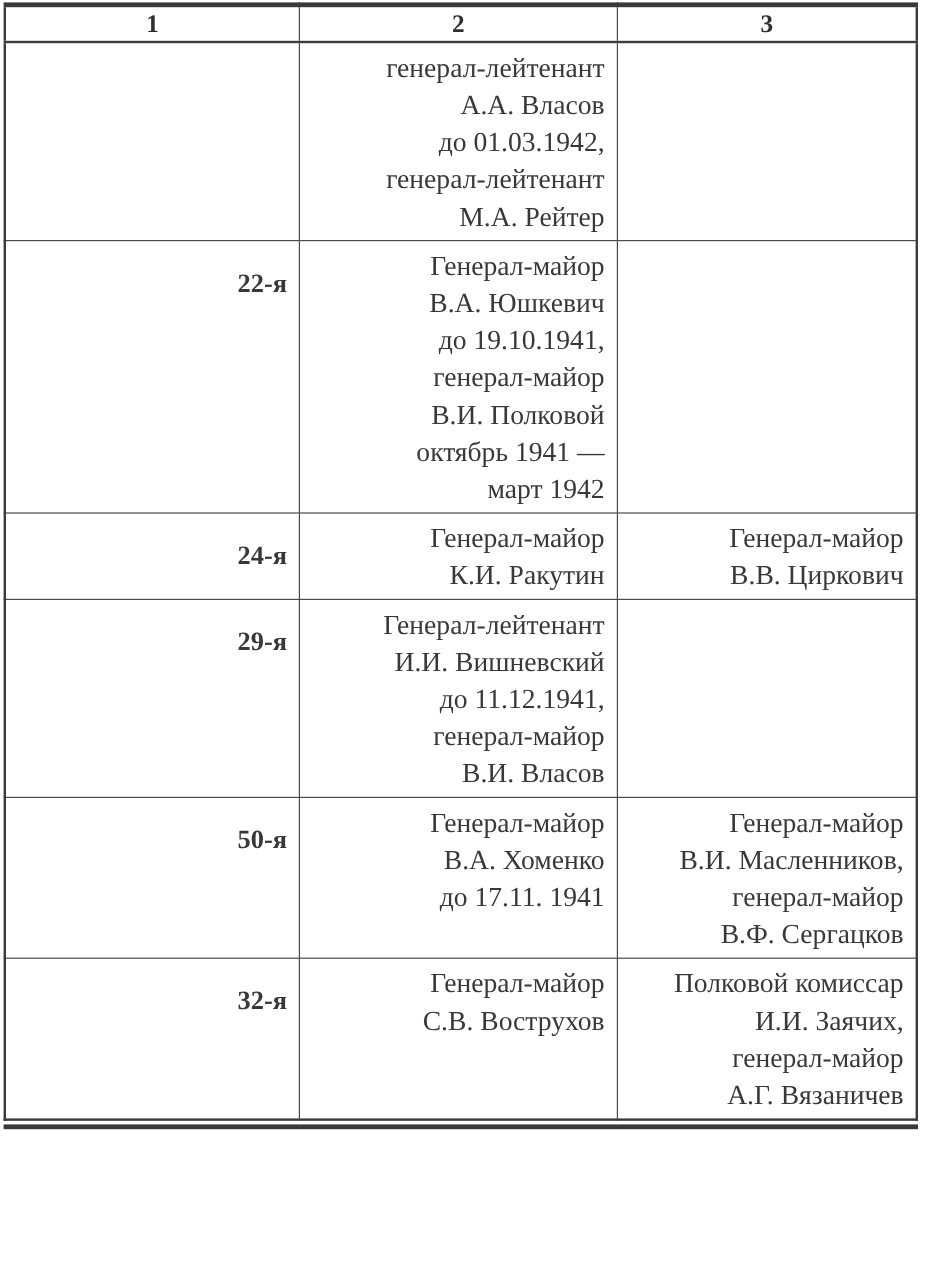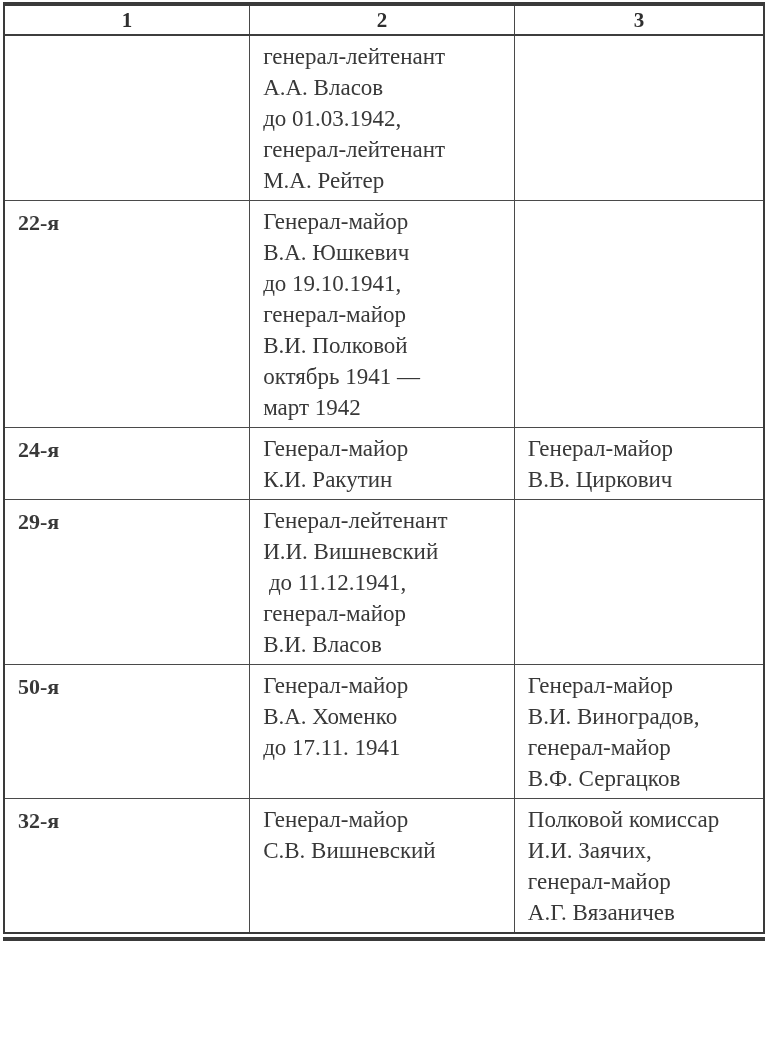--- a/index.html
+++ b/index.html
@@ -42,26 +42,27 @@
     font-size: 21px;
     font-weight: bold;
     color: #2f2f2f;
     padding: 0;
   }
   td {
     border: 1px solid #4a4a4a;
     vertical-align: top;
     padding: 5px 10px 4px 13px;
     color: #383838;
+    text-align: right;
   }
   td.c1 {
     font-weight: bold;
     font-size: 22px;
     line-height: 30px;
-    padding-top: 7px;
+    padding-top: 20px;
   }
   .line {
     font-size: 23px;
     line-height: 31px;
     white-space: pre;
     color: #383838;
   }
 </style>
 </head>
 <body>
@@ -129,30 +130,30 @@
         </tr>
         <tr>
           <td class="c1">50-я</td>
           <td class="c2">
             <div class="line">Генерал-майор</div>
             <div class="line">В.А. Хоменко</div>
             <div class="line">до 17.11. 1941</div>
           </td>
           <td class="c3">
             <div class="line">Генерал-майор</div>
-            <div class="line">В.И. Виноградов,</div>
+            <div class="line">В.И. Масленников,</div>
             <div class="line">генерал-майор</div>
             <div class="line">В.Ф. Сергацков</div>
           </td>
         </tr>
         <tr>
           <td class="c1">32-я</td>
           <td class="c2">
             <div class="line">Генерал-майор</div>
-            <div class="line">С.В. Вишневский</div>
+            <div class="line">С.В. Вострухов</div>
           </td>
           <td class="c3">
             <div class="line">Полковой комиссар</div>
             <div class="line">И.И. Заячих,</div>
             <div class="line">генерал-майор</div>
             <div class="line">А.Г. Вязаничев</div>
           </td>
         </tr>
       </tbody>
   </table>

